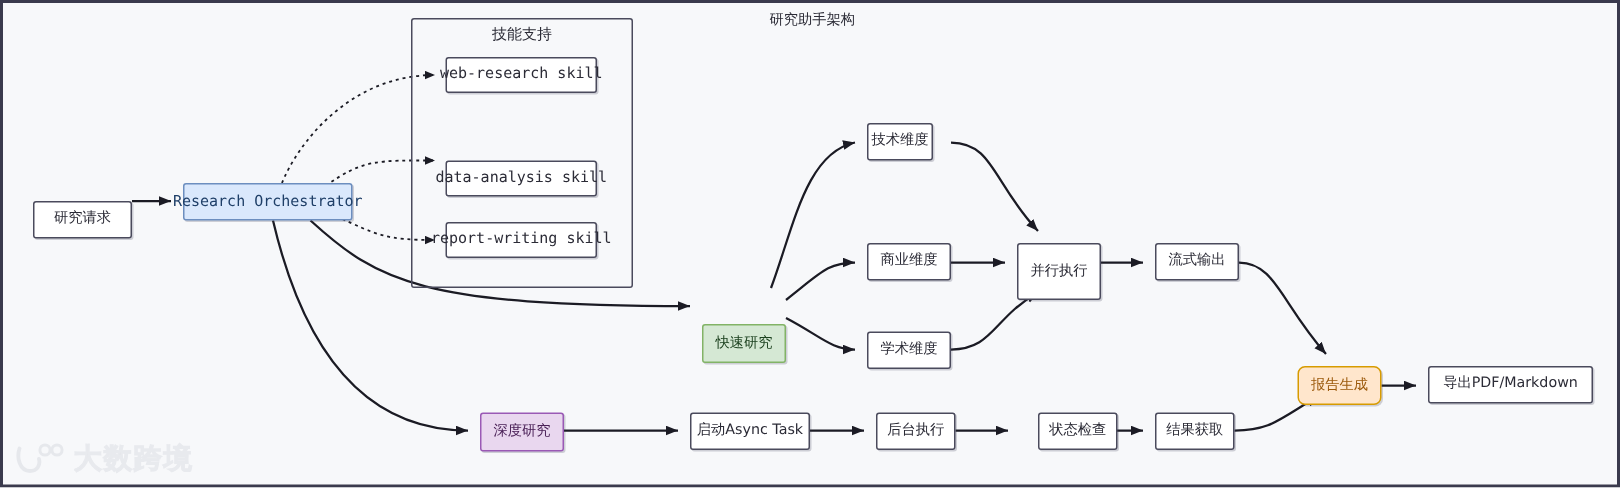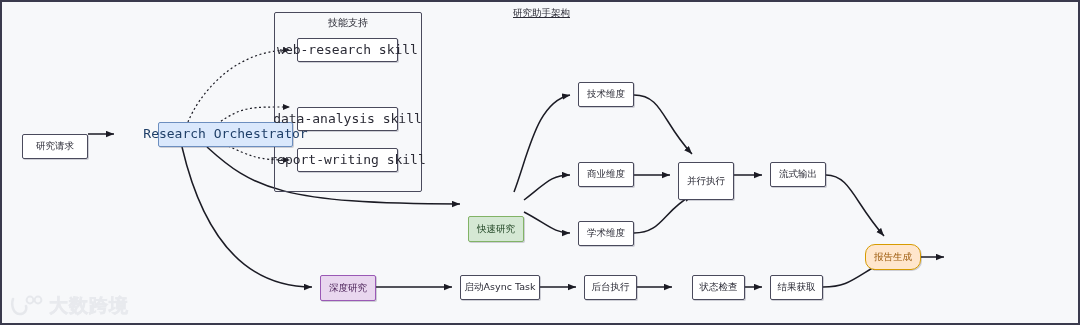--- a/index.html
+++ b/index.html
@@ -35,21 +35,21 @@
     line-height: 1.15;
     color: #2b2b36;
     background: #ffffff;
     border: 1px solid #4a4a5c;
     border-radius: 2px;
     box-shadow: 1px 1px 0 rgba(60,60,80,0.22);
     white-space: nowrap;
   }
   .node.mono {
     font-family: "DejaVu Sans Mono", "Liberation Mono", monospace;
-    font-size: 13px;
+    font-size: 10px;
     text-align: right;
   }
   .node.blue {
     background: #dae8fc;
     border: 1.6px solid #6c8ebf;
     color: #1f3f68;
   }
   .node.green {
     background: #d5e8d4;
     border: 1.4px solid #82b366;
@@ -79,21 +79,20 @@
     font-size: 10px;
     color: #2b2b36;
     text-align: center;
     white-space: nowrap;
   }
   .diagram-title {
     position: absolute;
     font-size: 9.5px;
     color: #2b2b36;
     white-space: nowrap;
-    text-decoration: underline;
   }
   .watermark {
     position: absolute;
     left: 8px;
     bottom: 4px;
     display: flex;
     align-items: center;
     gap: 5px;
     opacity: 0.30;
     pointer-events: none;
@@ -148,52 +147,53 @@
       <path d="M215,122 C 240,104 250,105 288,105"></path>
       <path d="M222,142 C 250,155 255,158 288,158"></path>
     </g>
   </svg>
 
   <div class="subgraph" style="left:272px; top:10px; width:148px; height:180px;"></div>
   <div class="subgraph-title" style="left:272px; top:14px; width:148px;">技能支持</div>
 
   <div class="node" style="left:20px; top:120px; width:66px; height:25px;margin-top:12px;">研究请求</div>
 
-  <div class="node blue mono" style="left:120px; top:120px; width:135px; height:25px;margin-left:36px;">Research Orchestrator</div>
+  <div class="node blue mono" style="left:120px; top:120px; width:113px; height:25px;">Research Orchestrator</div>
 
   <div class="node mono" style="left:295px; top:36px; width:101px; height:24px;">web-research skill</div>
 
   <div class="node mono" style="left:295px; top:105px; width:101px; height:24px;">data-analysis skill</div>
 
   <div class="node mono" style="left:295px; top:146px; width:101px; height:24px;">report-writing skill</div>
 
   <div class="node green" style="left:466px; top:190px; width:56px; height:26px;">快速研究</div>
 
   <div class="node purple" style="left:318px; top:273px; width:56px; height:26px;">深度研究</div>
 
-  <div class="node" style="left:576px; top:80px; width:56px; height:25px;">技术维度</div>
+  <div class="node" style="left:576px; top:80px; width:44px; height:25px;">技术维度</div>
 
   <div class="node" style="left:576px; top:160px; width:56px; height:25px;">商业维度</div>
 
   <div class="node" style="left:576px; top:219px; width:56px; height:25px;">学术维度</div>
 
   <div class="node" style="left:676px; top:160px; width:56px; height:38px;">并行执行</div>
 
   <div class="node" style="left:768px; top:160px; width:56px; height:25px;">流式输出</div>
 
   <div class="node" style="left:458px; top:273px; width:80px; height:25px;">启动Async Task</div>
 
   <div class="node" style="left:582px; top:273px; width:53px; height:25px;">后台执行</div>
 
   <div class="node" style="left:678px; top:273px; width:53px; height:25px;margin-left:12px;">状态检查</div>
 
   <div class="node" style="left:768px; top:273px; width:53px; height:25px;">结果获取</div>
 
-  <div class="node orange" style="left:863px; top:242px; width:56px; height:26px;border-radius:10px;">报告生成</div>
-
+  <div class="node orange" style="left:863px; top:242px; width:56px; height:26px;">报告生成</div>
+
+  <div class="node" style="left:950px; top:242px; width:110px; height:25px;">导出PDF/Markdown</div>
 
   <div class="watermark">
     <svg width="34" height="22" viewBox="0 0 34 22">
       <path d="M3,4 C 1,10 3,19 10,19 C 15,19 17,15 16,11" fill="none" stroke="#c2c5ce" stroke-width="2.6" stroke-linecap="round"></path>
       <circle cx="20" cy="5" r="3.4" fill="none" stroke="#c2c5ce" stroke-width="2"></circle>
       <circle cx="28" cy="5" r="3.4" fill="none" stroke="#c2c5ce" stroke-width="2"></circle>
     </svg>
     <span class="watermark-text">大数跨境</span>
   </div>
 

